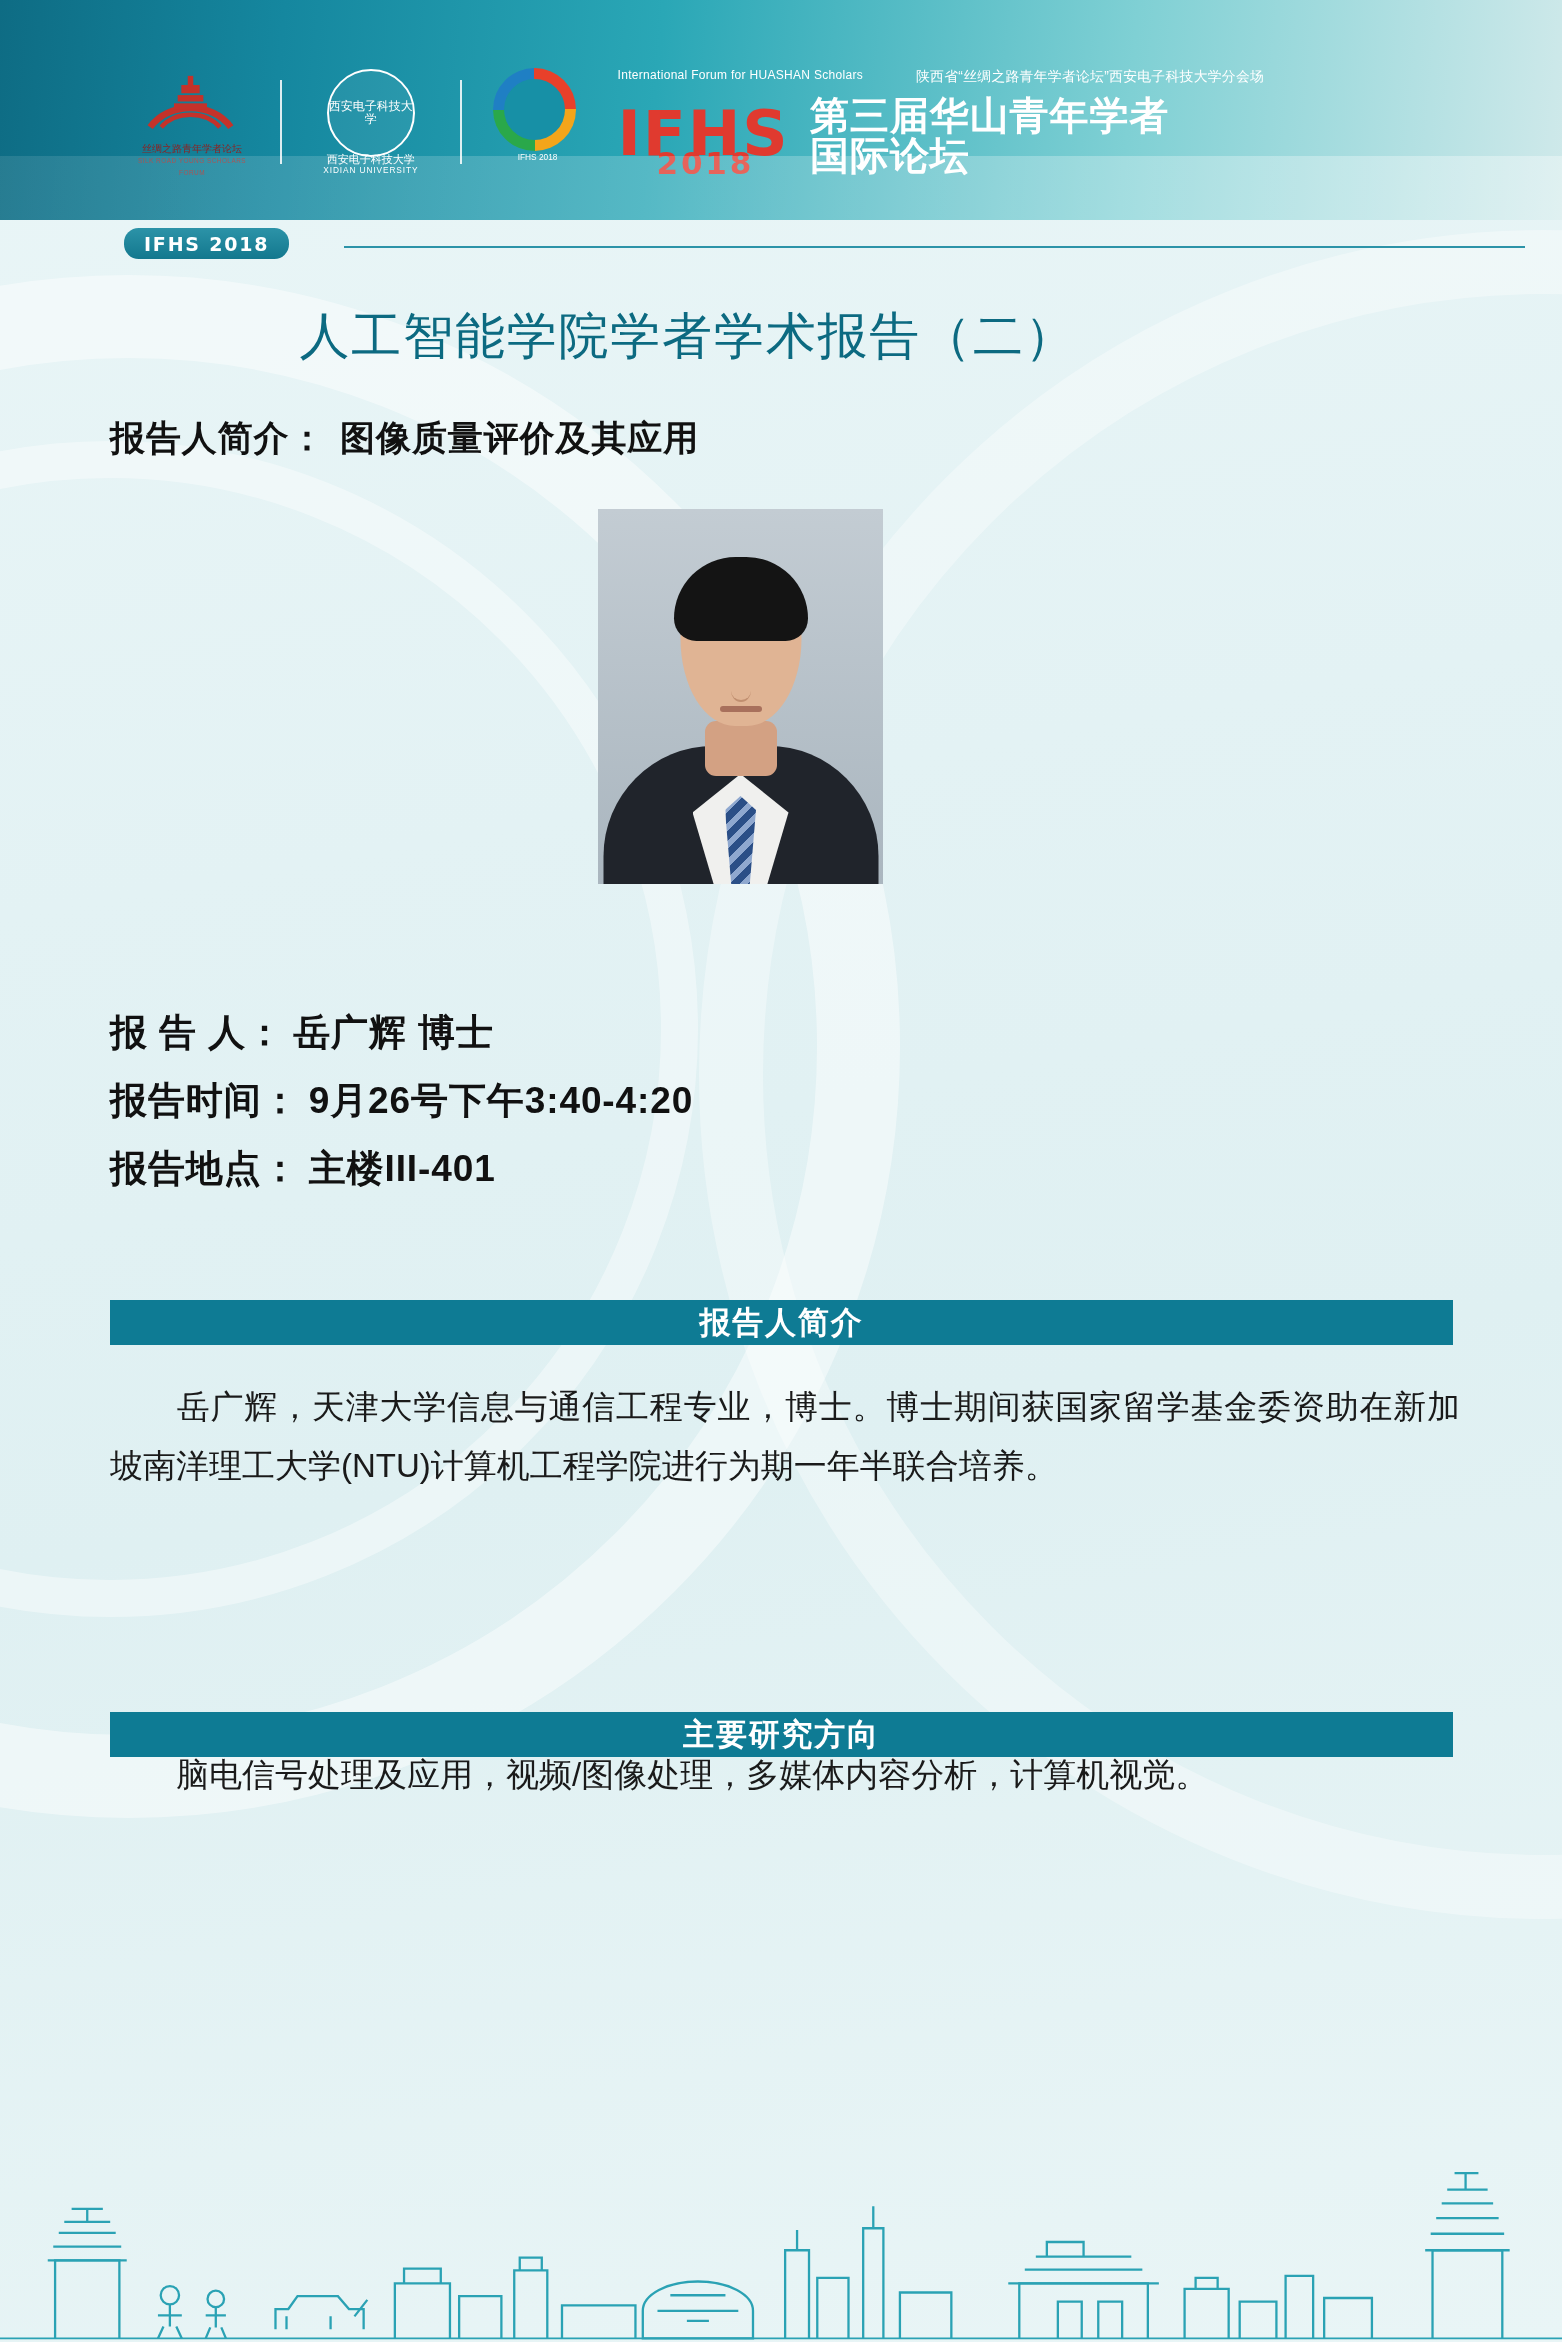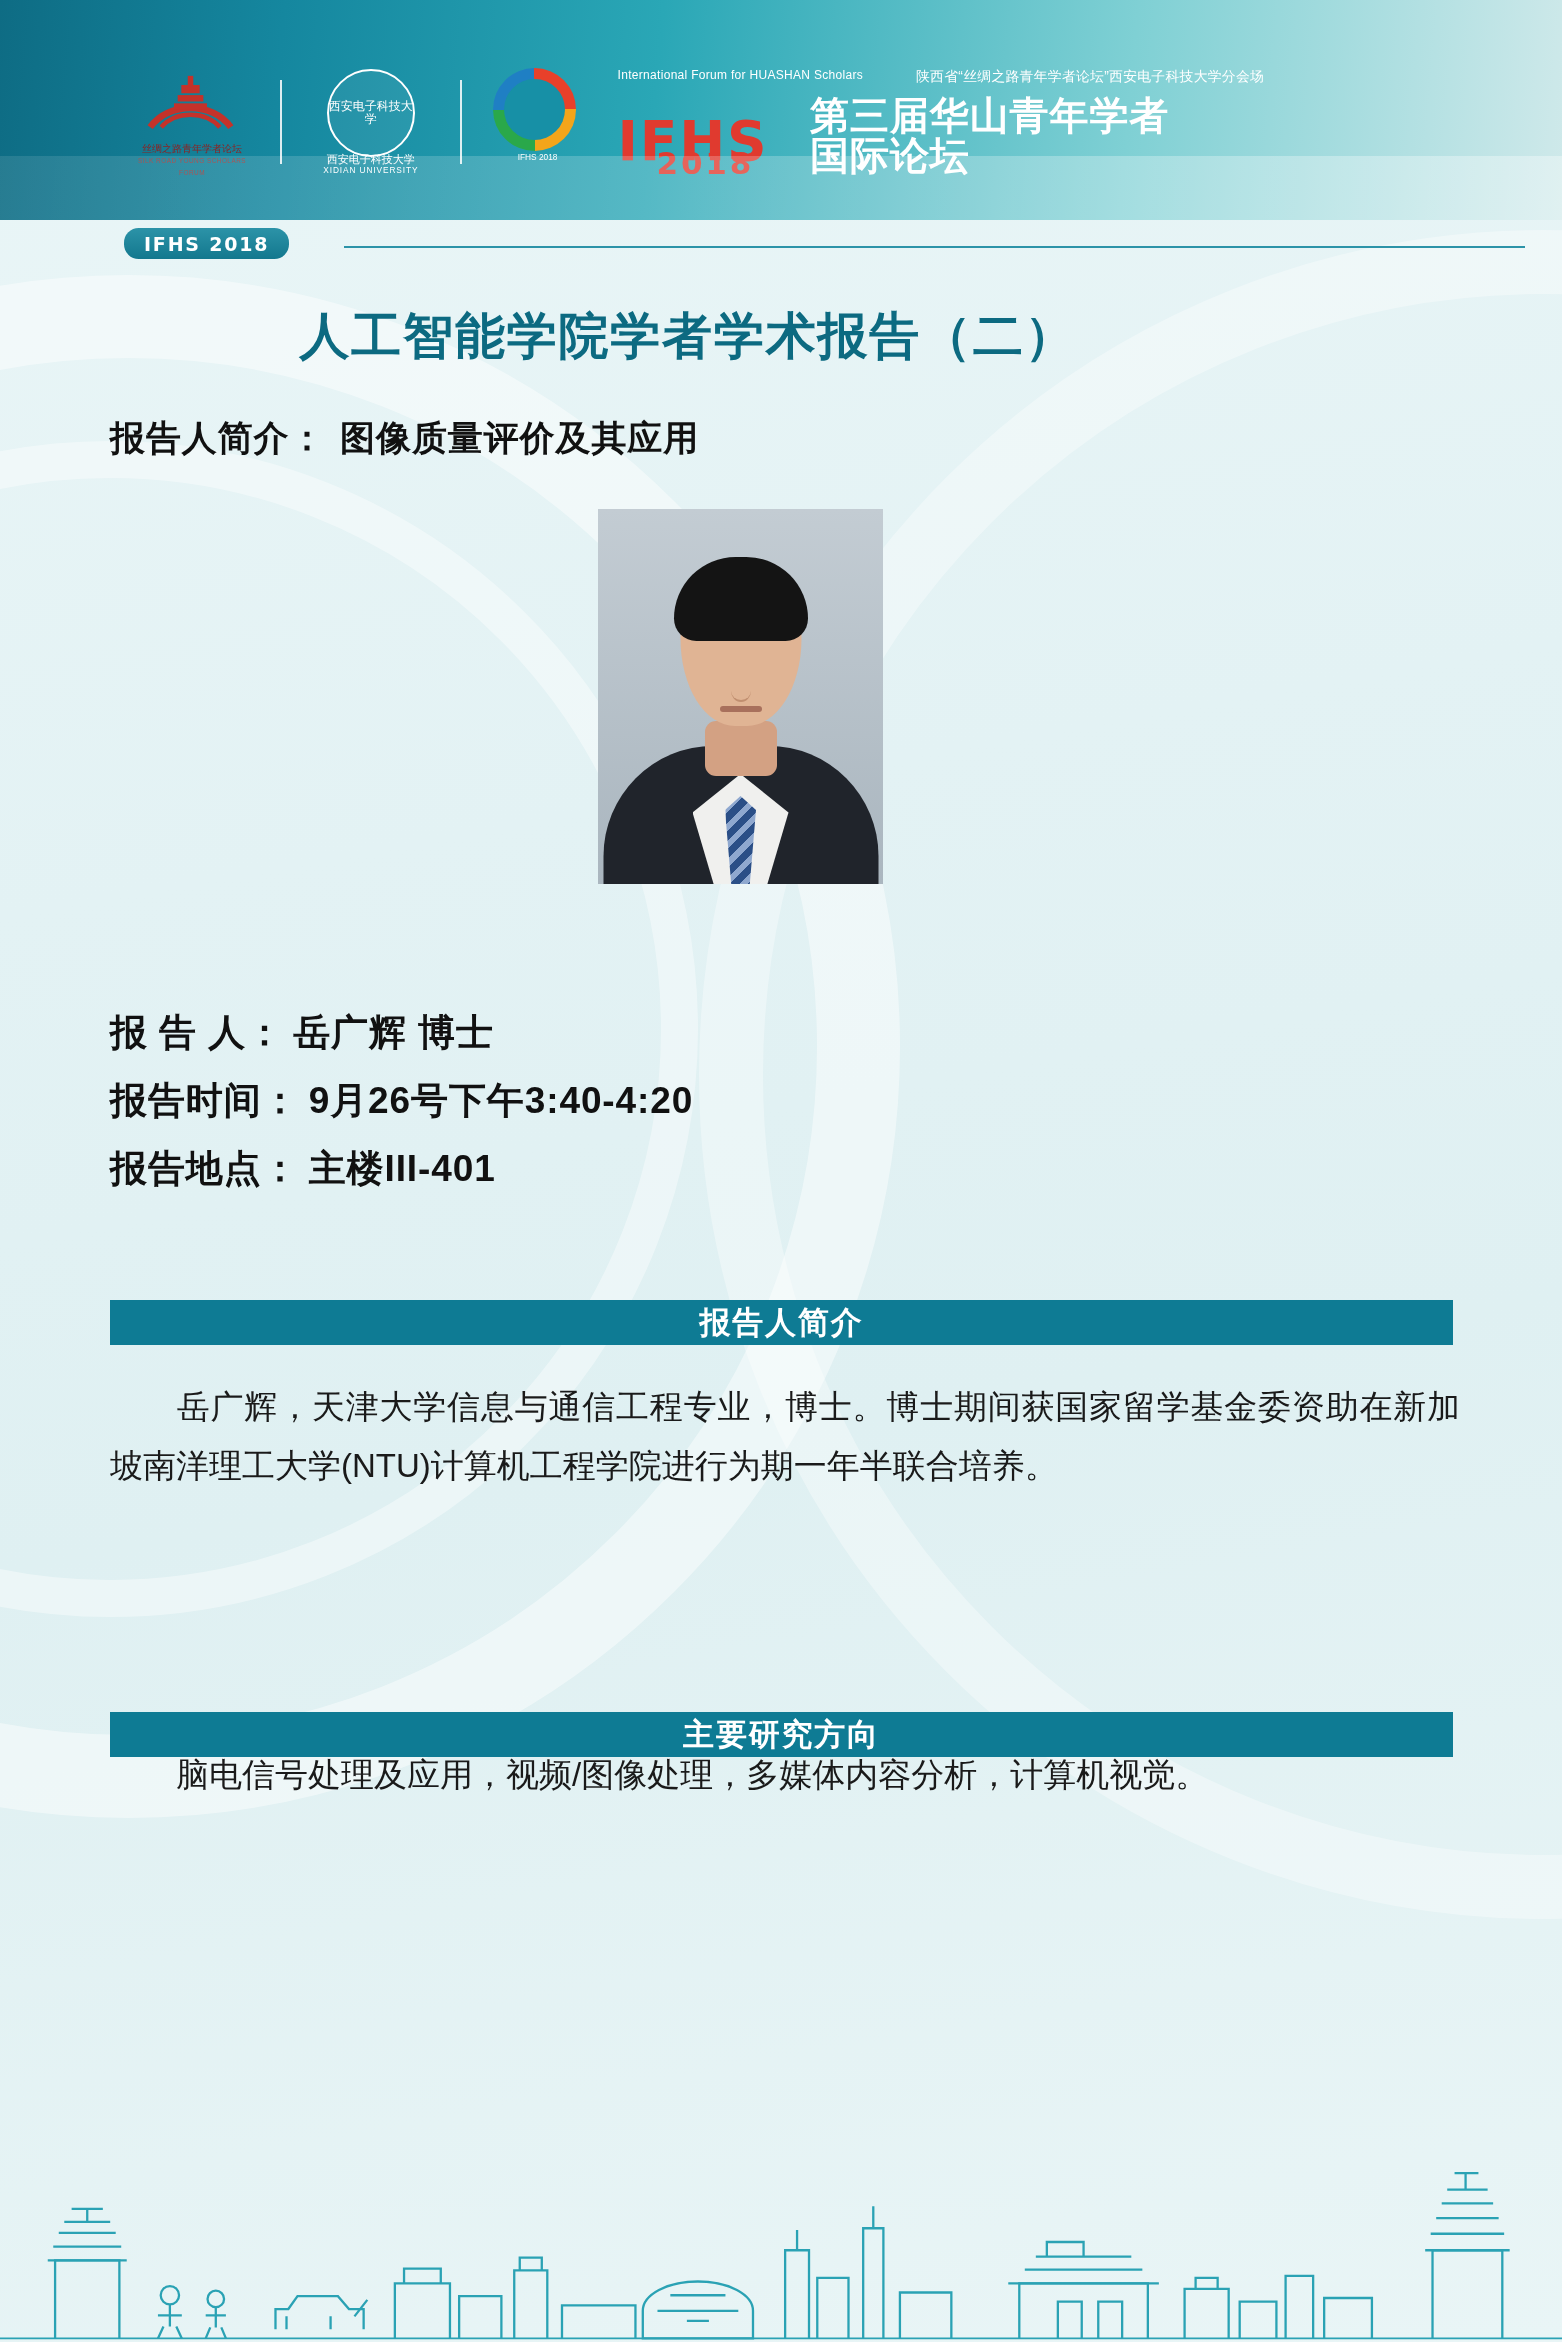--- a/index.html
+++ b/index.html
@@ -117,22 +117,22 @@
     padding-bottom: 1.8px;
   }
   .title-top .cn-small {
     font-size: 13.8px; color: #ffffff; letter-spacing: 0.3px;
     padding-bottom: 1.8px;
     padding-left: 40px;
   }
   .title-main { display: flex; align-items: center; gap: 16.5px; }
   .ifhs-logo-text { position: relative; width: 176px; height: 77px; }
   .ifhs-logo-text .big {
-    position: absolute; left: 0; top: 12px;
-    font-size: 55px; font-weight: bold; color: #e03a2f; letter-spacing: 1.8px;
+    position: absolute; left: 0; top: 0;
+    font-size: 63px; font-weight: bold; color: #e03a2f; letter-spacing: 1.8px;
     font-family: "DejaVu Sans", sans-serif;
   }
   .ifhs-logo-text .year {
     position: absolute; left: 39px; top: 48px;
     font-size: 31px; font-weight: bold; color: #e03a2f; letter-spacing: 2.8px;
     font-family: "DejaVu Sans", sans-serif;
   }
   .cn-big {
     font-size: 39px; font-weight: bold; color: #ffffff;
     line-height: 40px; letter-spacing: 0.9px;
@@ -153,21 +153,21 @@
   }
   .chip-rule {
     position: absolute; left: 344px; top: 18.4px; right: 37px; height: 1.8px;
     background: #2c93a8;
   }
 
   
   .headline {
     position: absolute; left: 0; top: 303px; width: 1376px;
     text-align: center;
-    font-size: 50px; font-weight: bold; color: #0c6a81;
+    font-size: 50px; font-weight: normal; color: #0c6a81;
     letter-spacing: 1.8px;
   }
   .subject-line {
     position: absolute; left: 110px; top: 415px;
     font-size: 35px; font-weight: bold; color: #111111;
     letter-spacing: 0.9px;
   }
   .subject-line .val { margin-left: 14.7px; }
 
   

